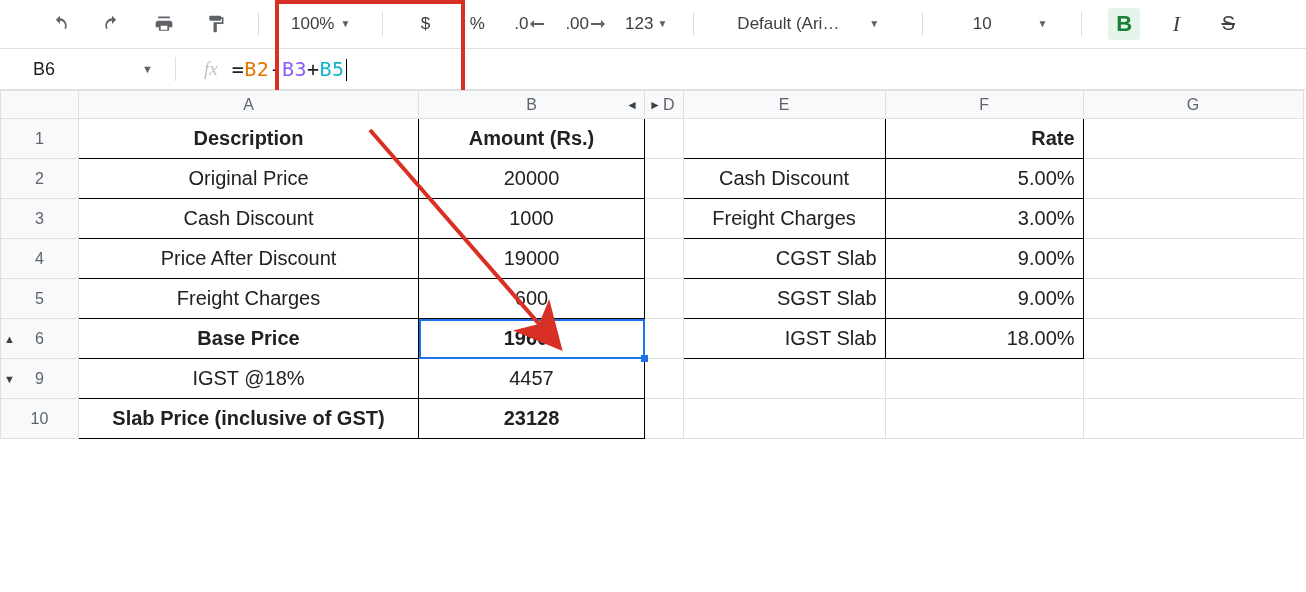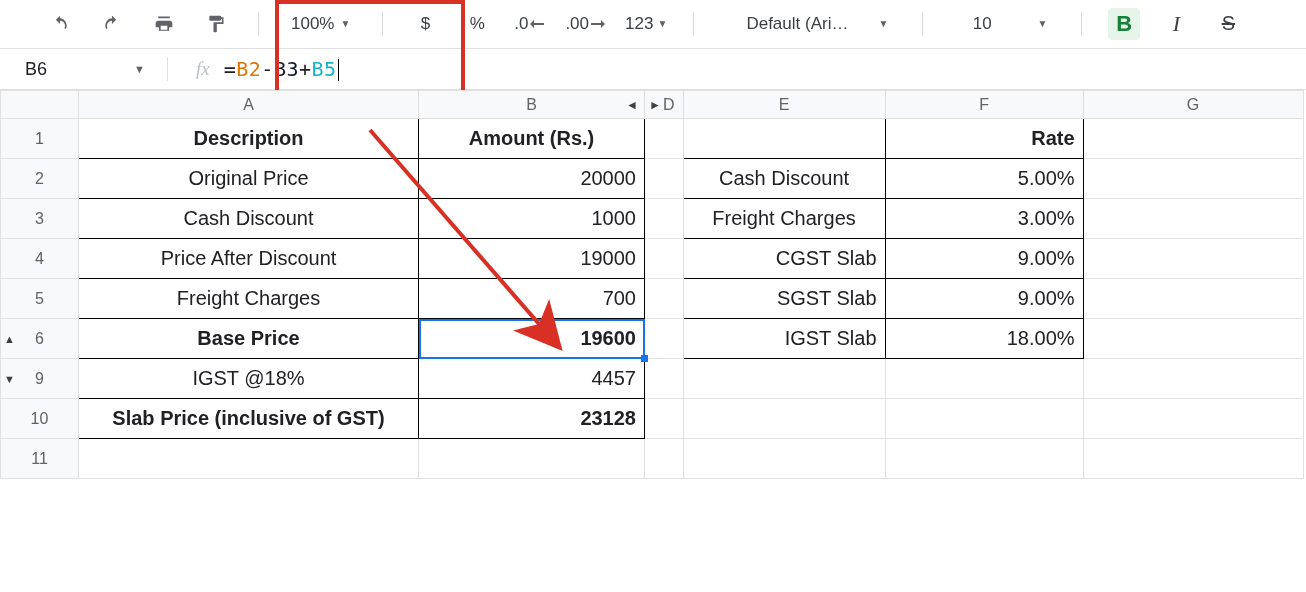--- a/index.html
+++ b/index.html
@@ -8,48 +8,48 @@
   .tsep{width:1px;height:24px;background:#dadce0;margin:0 6px;}
   .zoom{display:flex;align-items:center;gap:4px;font-size:17px;color:#3c4043;padding:0 6px;}
   .drop{font-size:10px;color:#5f6368;margin-left:2px;}
   .numfmt{font-size:17px;color:#3c4043;display:flex;align-items:center;gap:2px;}
   .fontname{font-size:17px;color:#3c4043;width:130px;white-space:nowrap;overflow:hidden;text-overflow:ellipsis;}
   .fontsize{font-size:17px;color:#3c4043;width:50px;text-align:center;}
   .bold-active{background:#e6f4ea;color:#188038;font-weight:bold;}
   .ital{font-style:italic;font-family:'Times New Roman',serif;font-size:22px;color:#3c4043;}
   .strike{text-decoration:line-through;font-size:20px;color:#3c4043;}
 
-  .fbar{height:42px;display:flex;align-items:center;padding:0 17px;border-top:1px solid #e0e0e0;border-bottom:1px solid #e0e0e0;box-sizing:border-box;font-size:18px;}
+  .fbar{height:42px;display:flex;align-items:center;padding:0 25px;border-top:1px solid #e0e0e0;border-bottom:1px solid #e0e0e0;box-sizing:border-box;font-size:18px;}
   .namebox{width:120px;height:32px;display:flex;align-items:center;justify-content:space-between;padding:0 8px;border-radius:4px;}
   .nb-drop{font-size:11px;color:#5f6368;}
   .fx{font-family:'Times New Roman',serif;font-style:italic;color:#bdc1c6;font-size:19px;margin:0 14px 0 28px;}
   .formula{font-family:Consolas,Menlo,monospace;font-size:20px;letter-spacing:.5px;}
   .tok-eq{color:#202124;}
   .tok-b2{color:#e37400;}
   .tok-minus{color:#202124;}
-  .tok-b3{color:#0f172a;}
+  .tok-b3{color:#8b5cf6;}
   .tok-plus{color:#202124;}
   .tok-b5{color:#12b5cb;}
   .cursor-caret{display:inline-block;width:1px;height:22px;background:#000;vertical-align:middle;margin-left:1px;}
 
   .sheet{position:relative;overflow:hidden;}
   table.grid{border-collapse:collapse;table-layout:fixed;}
   .grid th,.grid td{border:1px solid #e0e0e0;height:40px;box-sizing:border-box;font-size:20px;padding:0 8px;background:#fff;}
   .grid th{background:#f8f9fa;color:#5f6368;font-weight:normal;font-size:16px;text-align:center;position:relative;}
   .ch{height:28px !important;}
   .corner{background:#f8f9fa;border:1px solid #e0e0e0;width:78px;}
   .rh{width:78px;text-align:center;background:#f8f9fa;color:#5f6368;font-size:17px;}
   .rh-sel{background:#e8eaed;color:#202124;}
   .ch-sel{background:#e8eaed;color:#202124;}
   .colA{width:340px;} .colB{width:226px;} .colD{width:36px;} .colE{width:202px;} .colF{width:198px;} .colG{width:220px;}
 
   
   .bAll{border:1px solid #000 !important;text-align:center;}
   .bold{font-weight:bold;}
-  .ar{text-align:right;margin-left:16px;}
+  .ar{text-align:center;margin-left:16px;}
   .ac{text-align:right;}
 
   .sel-cell{outline:2px solid #1a73e8;outline-offset:-2px;position:relative;}
   .sel-handle{position:absolute;right:-4px;bottom:-4px;width:7px;height:7px;background:#1a73e8;}
 
   
   .redbox{position:absolute;left:275px;top:0px;width:190px;height:122px;border:4px solid #d93025;box-sizing:border-box;pointer-events:none;}
 
   
   .arrow-svg{position:absolute;left:0;top:0;pointer-events:none;}
@@ -112,21 +112,21 @@
     <span>.00</span>
     <svg width="14" height="10" viewBox="0 0 14 10" style="fill:#5f6368;">
           <path d="M0 4h10V1l4 4-4 4V6H0z"></path>
         </svg>
   </div>
   <div class="tbtn numfmt">
     <span>123</span>
     <span class="drop">▼</span>
   </div>
   <div class="tsep"></div>
-  <div class="tbtn" style="width:160px;justify-content:flex-end;padding:0 8px;">
+  <div class="tbtn" style="width:160px;justify-content:center;padding:0 8px;">
     <span class="fontname">Default (Ari…</span>
     <span class="drop">▼</span>
   </div>
   <div class="tsep"></div>
   <div class="tbtn" style="width:90px;justify-content:space-between;padding:0 8px;">
     <span class="fontsize">10</span>
     <span class="drop">▼</span>
   </div>
   <div class="tsep"></div>
   <div class="tbtn bold-active" style="font-size:22px;">
@@ -208,21 +208,21 @@
     <td class="bAll"><span>Price After Discount</span></td>
     <td class="bAll ar"><span>19000</span></td>
     <td></td>
     <td class="bAll ac"><span>CGST Slab</span></td>
     <td class="bAll ac"><span>9.00%</span></td>
     <td></td>
   </tr>
   <tr>
     <th class="rh"><span>5</span></th>
     <td class="bAll"><span>Freight Charges</span></td>
-    <td class="bAll ar"><span>700</span></td>
+    <td class="bAll ar"><span>600</span></td>
     <td></td>
     <td class="bAll ac"><span>SGST Slab</span></td>
     <td class="bAll ac"><span>9.00%</span></td>
     <td></td>
   </tr>
   <tr>
     <th class="rh rh-sel" style="position:relative;"><span class="tri">▲</span><span>6</span></th>
     <td class="bAll bold"><span>Base Price</span></td>
     <td class="bAll bold ar sel-cell"><span>19600</span><span class="sel-handle"></span></td>
     <td></td>
@@ -236,29 +236,20 @@
     <td class="bAll ar"><span>4457</span></td>
     <td></td>
     <td></td>
     <td></td>
     <td></td>
   </tr>
   <tr>
     <th class="rh"><span>10</span></th>
     <td class="bAll bold"><span>Slab Price (inclusive of GST)</span></td>
     <td class="bAll bold ar"><span>23128</span></td>
-    <td></td>
-    <td></td>
-    <td></td>
-    <td></td>
-  </tr>
-  <tr>
-    <th class="rh"><span>11</span></th>
-    <td></td>
-    <td></td>
     <td></td>
     <td></td>
     <td></td>
     <td></td>
   </tr>
 </tbody>
       </table>
 
 <svg class="arrow-svg" width="700" height="420">
   <defs>

